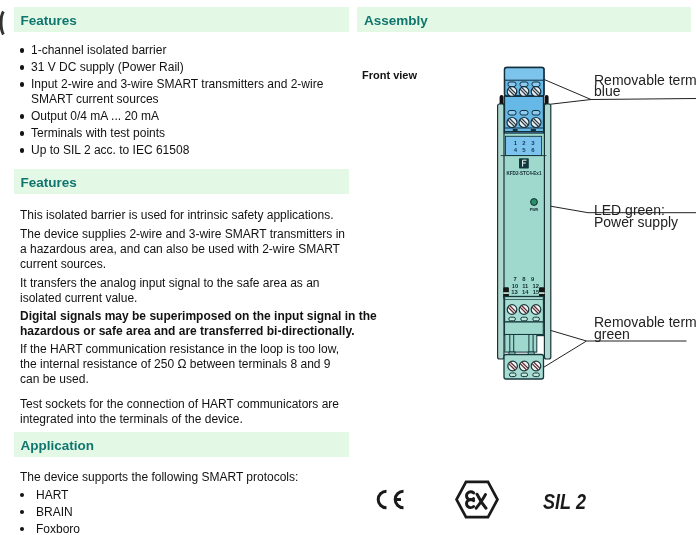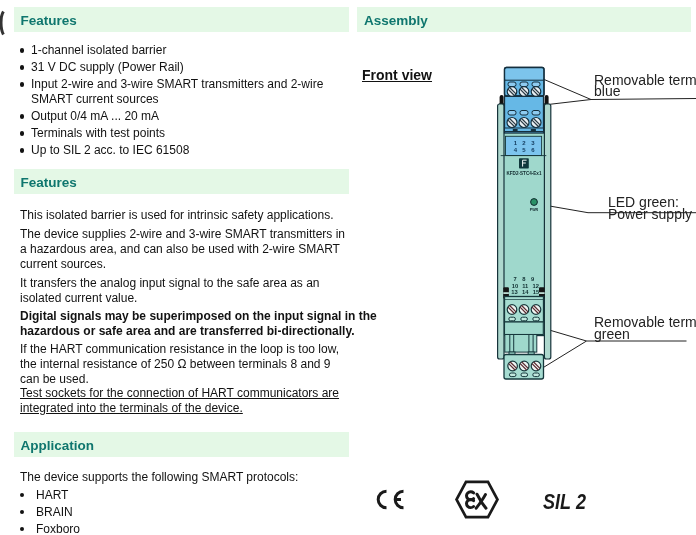--- a/index.html
+++ b/index.html
@@ -36,41 +36,41 @@
 <div class="txt" style="left:20px;top:207.8px;">This isolated barrier is used for intrinsic safety applications.</div>
 
 <div class="txt" style="left:20px;top:227px;">The device supplies 2-wire and 3-wire SMART transmitters in<br>a hazardous area, and can also be used with 2-wire SMART<br>current sources.</div>
 
 <div class="txt" style="left:20px;top:276.1px;">It transfers the analog input signal to the safe area as an<br>isolated current value.</div>
 
 <div class="txt" style="left:20px;top:308.5px;font-weight:bold;">Digital signals may be superimposed on the input signal in the<br>hazardous or safe area and are transferred bi-directionally.</div>
 
 <div class="txt" style="left:20px;top:341.5px;">If the HART communication resistance in the loop is too low,<br>the internal resistance of 250 Ω between terminals 8 and 9<br>can be used.</div>
 
-<div class="txt" style="left:20px;top:386px;text-decoration:underline;">Test sockets for the connection of HART communicators are<br>integrated into the terminals of the device.</div>
+<div class="txt" style="left:20px;top:397px;">Test sockets for the connection of HART communicators are<br>integrated into the terminals of the device.</div>
 
 <div class="bar" style="left:13.5px;top:432px;width:335.5px;">Application</div>
 
 <div class="txt" style="left:20px;top:470.4px;">The device supports the following SMART protocols:</div>
 
 <div class="txt" style="left:15px;top:487.7px;">
 <ul class="feat" style="--x:1">
 <li style="padding-left:21px;">HART</li>
 <li style="padding-left:21px;">BRAIN</li>
 <li style="padding-left:21px;">Foxboro</li>
 </ul>
 </div>
 
 <div class="bar" style="left:357px;top:7px;width:334px;">Assembly</div>
 
-<div class="txt" style="left:362px;top:68.5px;font-weight:bold;font-size:14px;line-height:12px;text-decoration:underline;">Front view</div>
+<div class="txt" style="left:362px;top:68.5px;font-weight:bold;font-size:11px;line-height:12px;">Front view</div>
 
 <div class="lbl" style="left:594px;top:74.7px;">Removable terminals<br>blue</div>
 
-<div class="lbl" style="left:594px;top:197px;margin-left:14px;">LED green:<br>Power supply</div>
+<div class="lbl" style="left:594px;top:205px;">LED green:<br>Power supply</div>
 
 <div class="lbl" style="left:594px;top:317px;">Removable terminals<br>green</div>
 
 <svg style="position:absolute;left:0;top:0;" width="696" height="535" viewBox="0 0 696 535" fill="none">
 <g stroke="#222" stroke-width="1">
 <path d="M536 76 L591 99.5 L696 98.5"></path>
 <path d="M535 106 L591 99.5"></path>
 <path d="M538 204 L588 212.7 L696 212.7"></path>
 <path d="M537 326.4 L586.5 341 L686.5 341"></path>
 <path d="M542 368.3 L586.5 341"></path>

